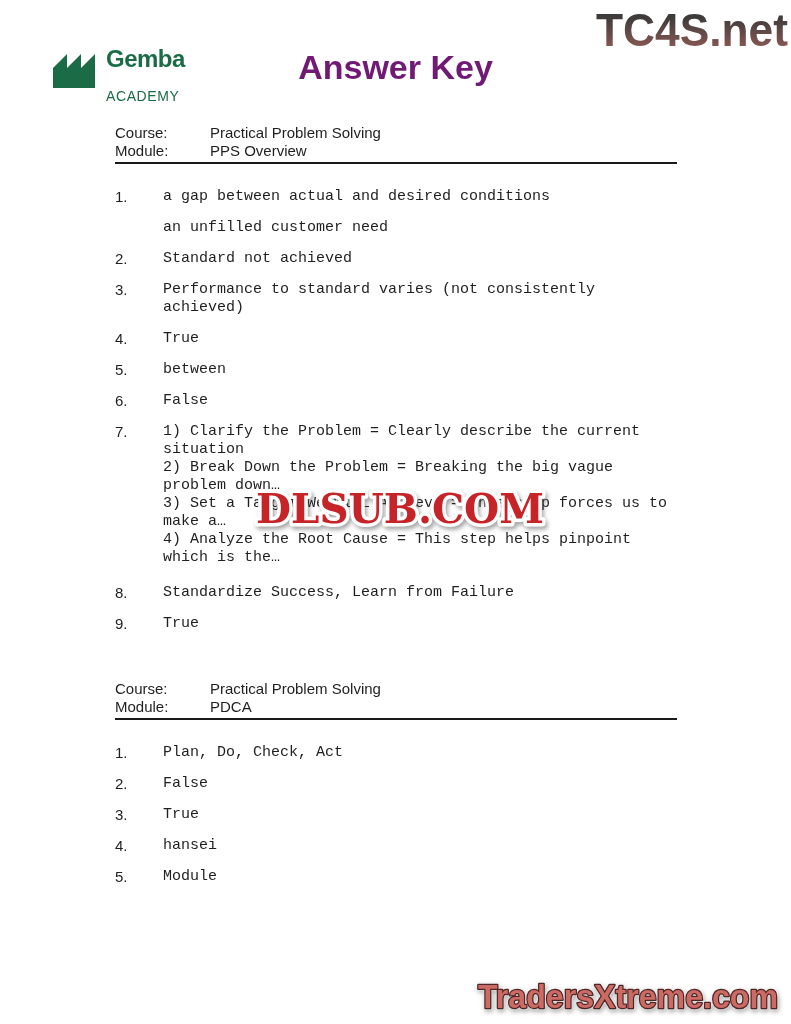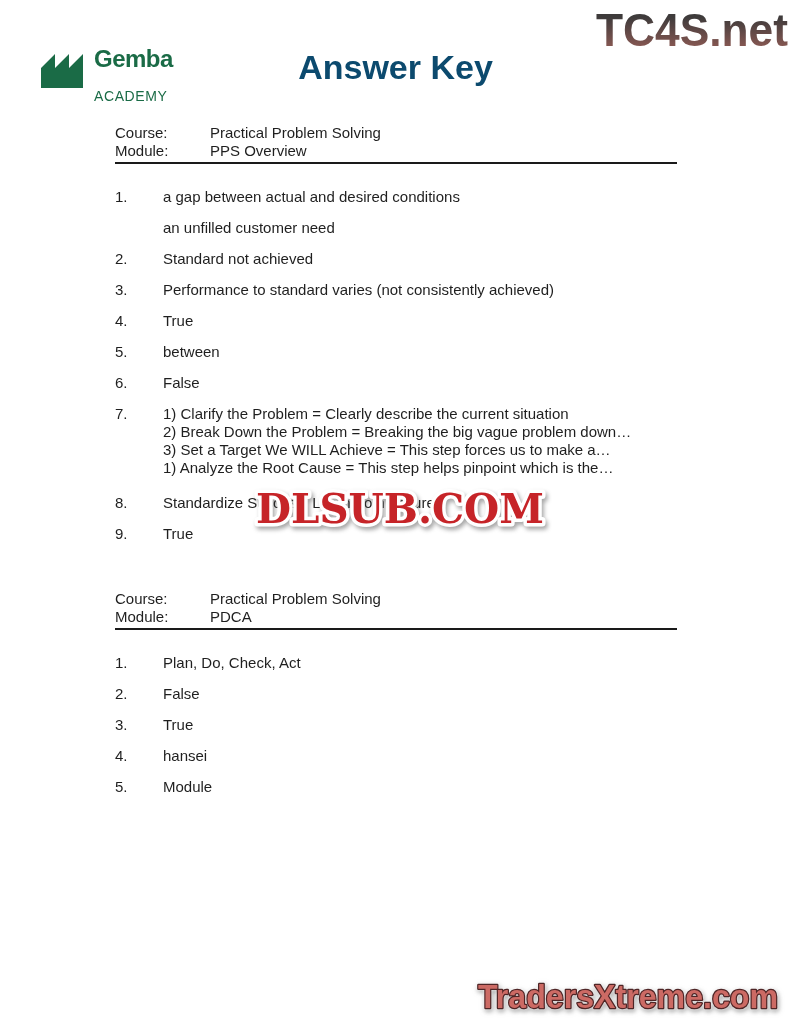--- a/index.html
+++ b/index.html
@@ -8,30 +8,30 @@
     position:relative;
     width:791px; height:1024px;
     margin:0 auto;
     background:#ffffff;
     overflow:hidden;
     font-family:"Liberation Sans", sans-serif;
     color:var(--text, #1f1f1f);
   }
 
   
-  .logo { position:absolute; left:38px; top:45px; display:flex; align-items:flex-start; gap:4px; }
+  .logo { position:absolute; left:50px; top:45px; display:flex; align-items:flex-start; gap:4px; }
   .logo svg { display:block; }
   .logo-text { line-height:1; padding-top:2px; }
   .logo-name { font-size:24px; font-weight:bold; color:var(--logo-green); letter-spacing:-0.5px; }
   .logo-sub  { font-size:14px; font-weight:normal; color:var(--logo-green); letter-spacing:0.6px; margin-top:18px; }
 
   .page-title {
     position:absolute; left:0; right:0; top:48px;
     text-align:center; 
-    font-size:34px; font-weight:bold; color:#0c4a6e;
+    font-size:34px; font-weight:bold; color:#701a75;
   }
 
   
   .wm-tc4s { position:absolute; top:2px; right:0px; }
   .wm-tc4s text { font-family:"Liberation Sans", sans-serif; font-weight:bold; }
 
   .wm-dlsub { position:absolute; left:250px; top:480px; filter:drop-shadow(2px 3px 2px rgba(60,60,60,.45)); }
   .wm-dlsub text {
     font-family:"DejaVu Serif", serif; font-weight:bold;
     fill:var(--wm-red); stroke:#ffffff; stroke-width:7px;
@@ -50,21 +50,21 @@
   .content { position:absolute; left:115px; top:124px; width:562px; font-size:15px; line-height:18px; }
 
   .sec-head { border-bottom:2px solid var(--rule); padding-bottom:2px; }
   .sec-row  { display:grid; grid-template-columns:95px 1fr; }
   .sec-head-2 { margin-top:34px; }
 
   .items { margin-top:24px; }
   .item { display:flex; }
   .num  { width:48px; flex:0 0 48px; }
   .ans  { flex:1; }
-  .ln   { margin:0; }
+  .ln   { margin:0;font-family:Liberation Mono, monospace; }
   .ln.sp{ margin-bottom:13px; }
   .item.tight { margin-bottom:17px; }
 </style>
 </head>
 <body>
 
 <div class="page">
 
   <div class="logo">
     <span>
@@ -147,21 +147,21 @@
             <p class="ln sp">False</p>
           </div>
       </div>
 
       <div class="item tight">
         <span class="num">7.</span>
         <div class="ans">
           <p class="ln">1) Clarify the Problem = Clearly describe the current situation</p>
           <p class="ln">2) Break Down the Problem = Breaking the big vague problem down…</p>
           <p class="ln">3) Set a Target We WILL Achieve = This step forces us to make a…</p>
-          <p class="ln">1) Analyze the Root Cause = This step helps pinpoint which is the…</p>
+          <p class="ln">4) Analyze the Root Cause = This step helps pinpoint which is the…</p>
         </div>
       </div>
 
       <div class="item">
         <span class="num">8.</span>
         <div class="ans">
             <p class="ln sp">Standardize Success, Learn from Failure</p>
           </div>
       </div>
 

